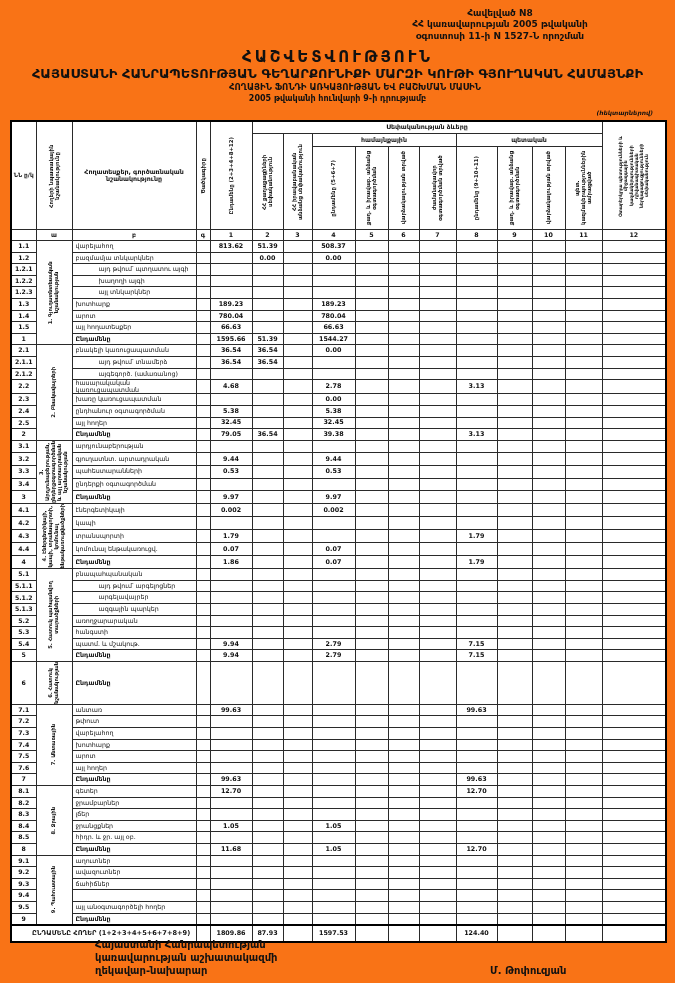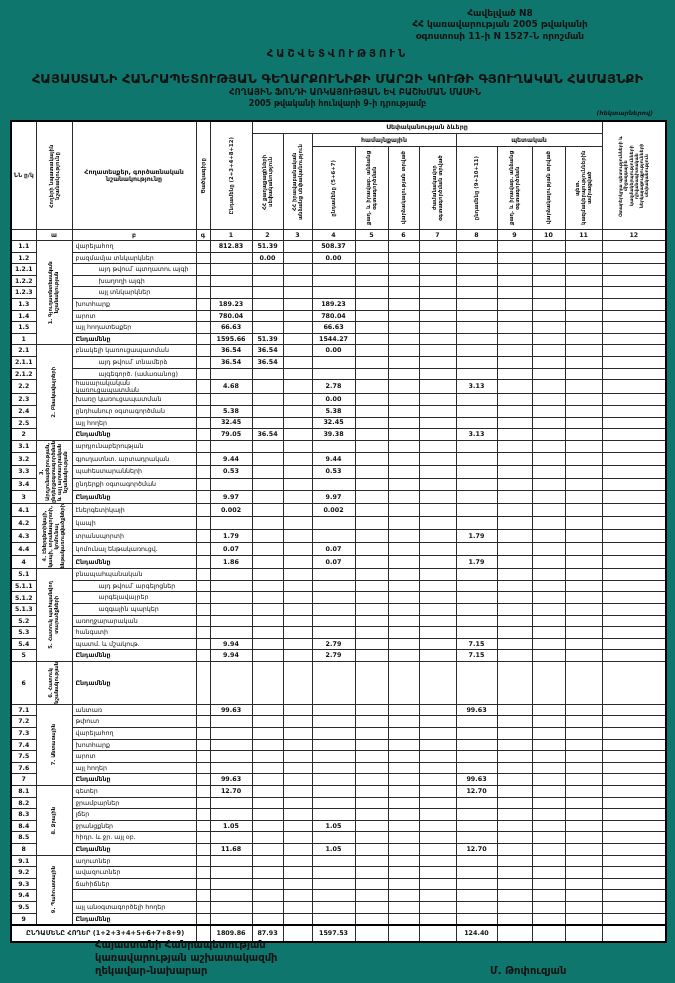--- a/index.html
+++ b/index.html
@@ -1,28 +1,28 @@
 <!DOCTYPE html>
 <html><head>
 <meta charset="utf-8">
 <style>
   html,body{margin:0;padding:0;}
   body{
     width:675px;height:983px;background:#f4f4f2;
     font-family:"DejaVu Sans",sans-serif;color:#111;
     -webkit-font-smoothing:none;
   }
-  .page{width:675px;height:983px;background:#0f766e;position:relative;overflow:hidden;}
+  .page{width:675px;height:983px;background:#f97316;position:relative;overflow:hidden;}
   
   .appendix{
     position:absolute;top:8px;left:330px;width:340px;
     text-align:center;font-weight:bold;font-size:9px;line-height:1.25;
   }
   .titleblock{position:absolute;top:48px;left:0;width:675px;text-align:center;}
-  .main-title{font-weight:bold;font-size:10px;letter-spacing:3px;margin-bottom:12px;}
+  .main-title{font-weight:bold;font-size:15px;letter-spacing:3px;margin-bottom:0;}
   .sub1{font-weight:bold;font-size:13px;margin-bottom:1px;}
   .sub2{font-weight:bold;font-size:8.6px;margin-bottom:2px;padding-left:35px;}
   .sub3{font-weight:bold;font-size:8px;}
   .units{position:absolute;top:109px;right:22px;font-style:italic;font-size:6px;font-weight:bold;}
   
   table.land{
     position:absolute;top:120px;left:10px;width:655px;
     border-collapse:collapse;table-layout:fixed;
     background:#fff;
   }
@@ -48,21 +48,21 @@
   tbody td.row-num{text-align:center;font-weight:bold;font-size:6.2px;}
   tbody td.lbl{text-align:left;padding-left:3px;font-size:6.3px;}
   tbody td.lbl.indent{padding-left:26px;}
   tbody td.lbl.bold{font-weight:bold;}
   tbody td.val{text-align:center;font-weight:bold;font-size:6.4px;}
   tbody td.vcell{text-align:center;}
   tbody td.vcell .vtext{font-size:5.2px;max-height:none;font-weight:bold;}
   tr.sec-first td{border-top:1.8px solid #000;}
   tr.tall-row td{height:40px;}
   tr.grand td{border-top:2px solid #000;border-bottom:2px solid #000;height:15px;}
-  tr.grand td.glabel{font-weight:bold;font-size:6.6px;padding-left:14px;text-align:left;}
+  tr.grand td.glabel{font-weight:bold;font-size:6.6px;padding-left:20px;text-align:left;}
   
   .footer{position:absolute;left:95px;top:938px;width:560px;font-size:10px;font-weight:bold;line-height:1.3;}
   .footer .sig{position:absolute;left:395px;top:26px;font-weight:bold;}
 </style>
 </head>
 <body>
 
 <div class="page">
 
   <div class="appendix">
@@ -175,21 +175,21 @@
       </tr>
     </thead>
     <tbody>
         <tr class="sec-first">
           <td class="row-num">1.1</td>
           <td class="vcell" rowspan="9">
             <div class="vtext">1. Գյուղատնտեսական նշանակության</div>
           </td>
           <td class="lbl">վարելահող</td>
           <td></td>
-          <td class="val">812.83</td>
+          <td class="val">813.62</td>
           <td class="val">51.39</td>
           <td class="val"></td>
           <td class="val">508.37</td>
           <td class="val"></td>
           <td class="val"></td>
           <td class="val"></td>
           <td class="val"></td>
           <td class="val"></td>
           <td class="val"></td>
           <td class="val"></td>

